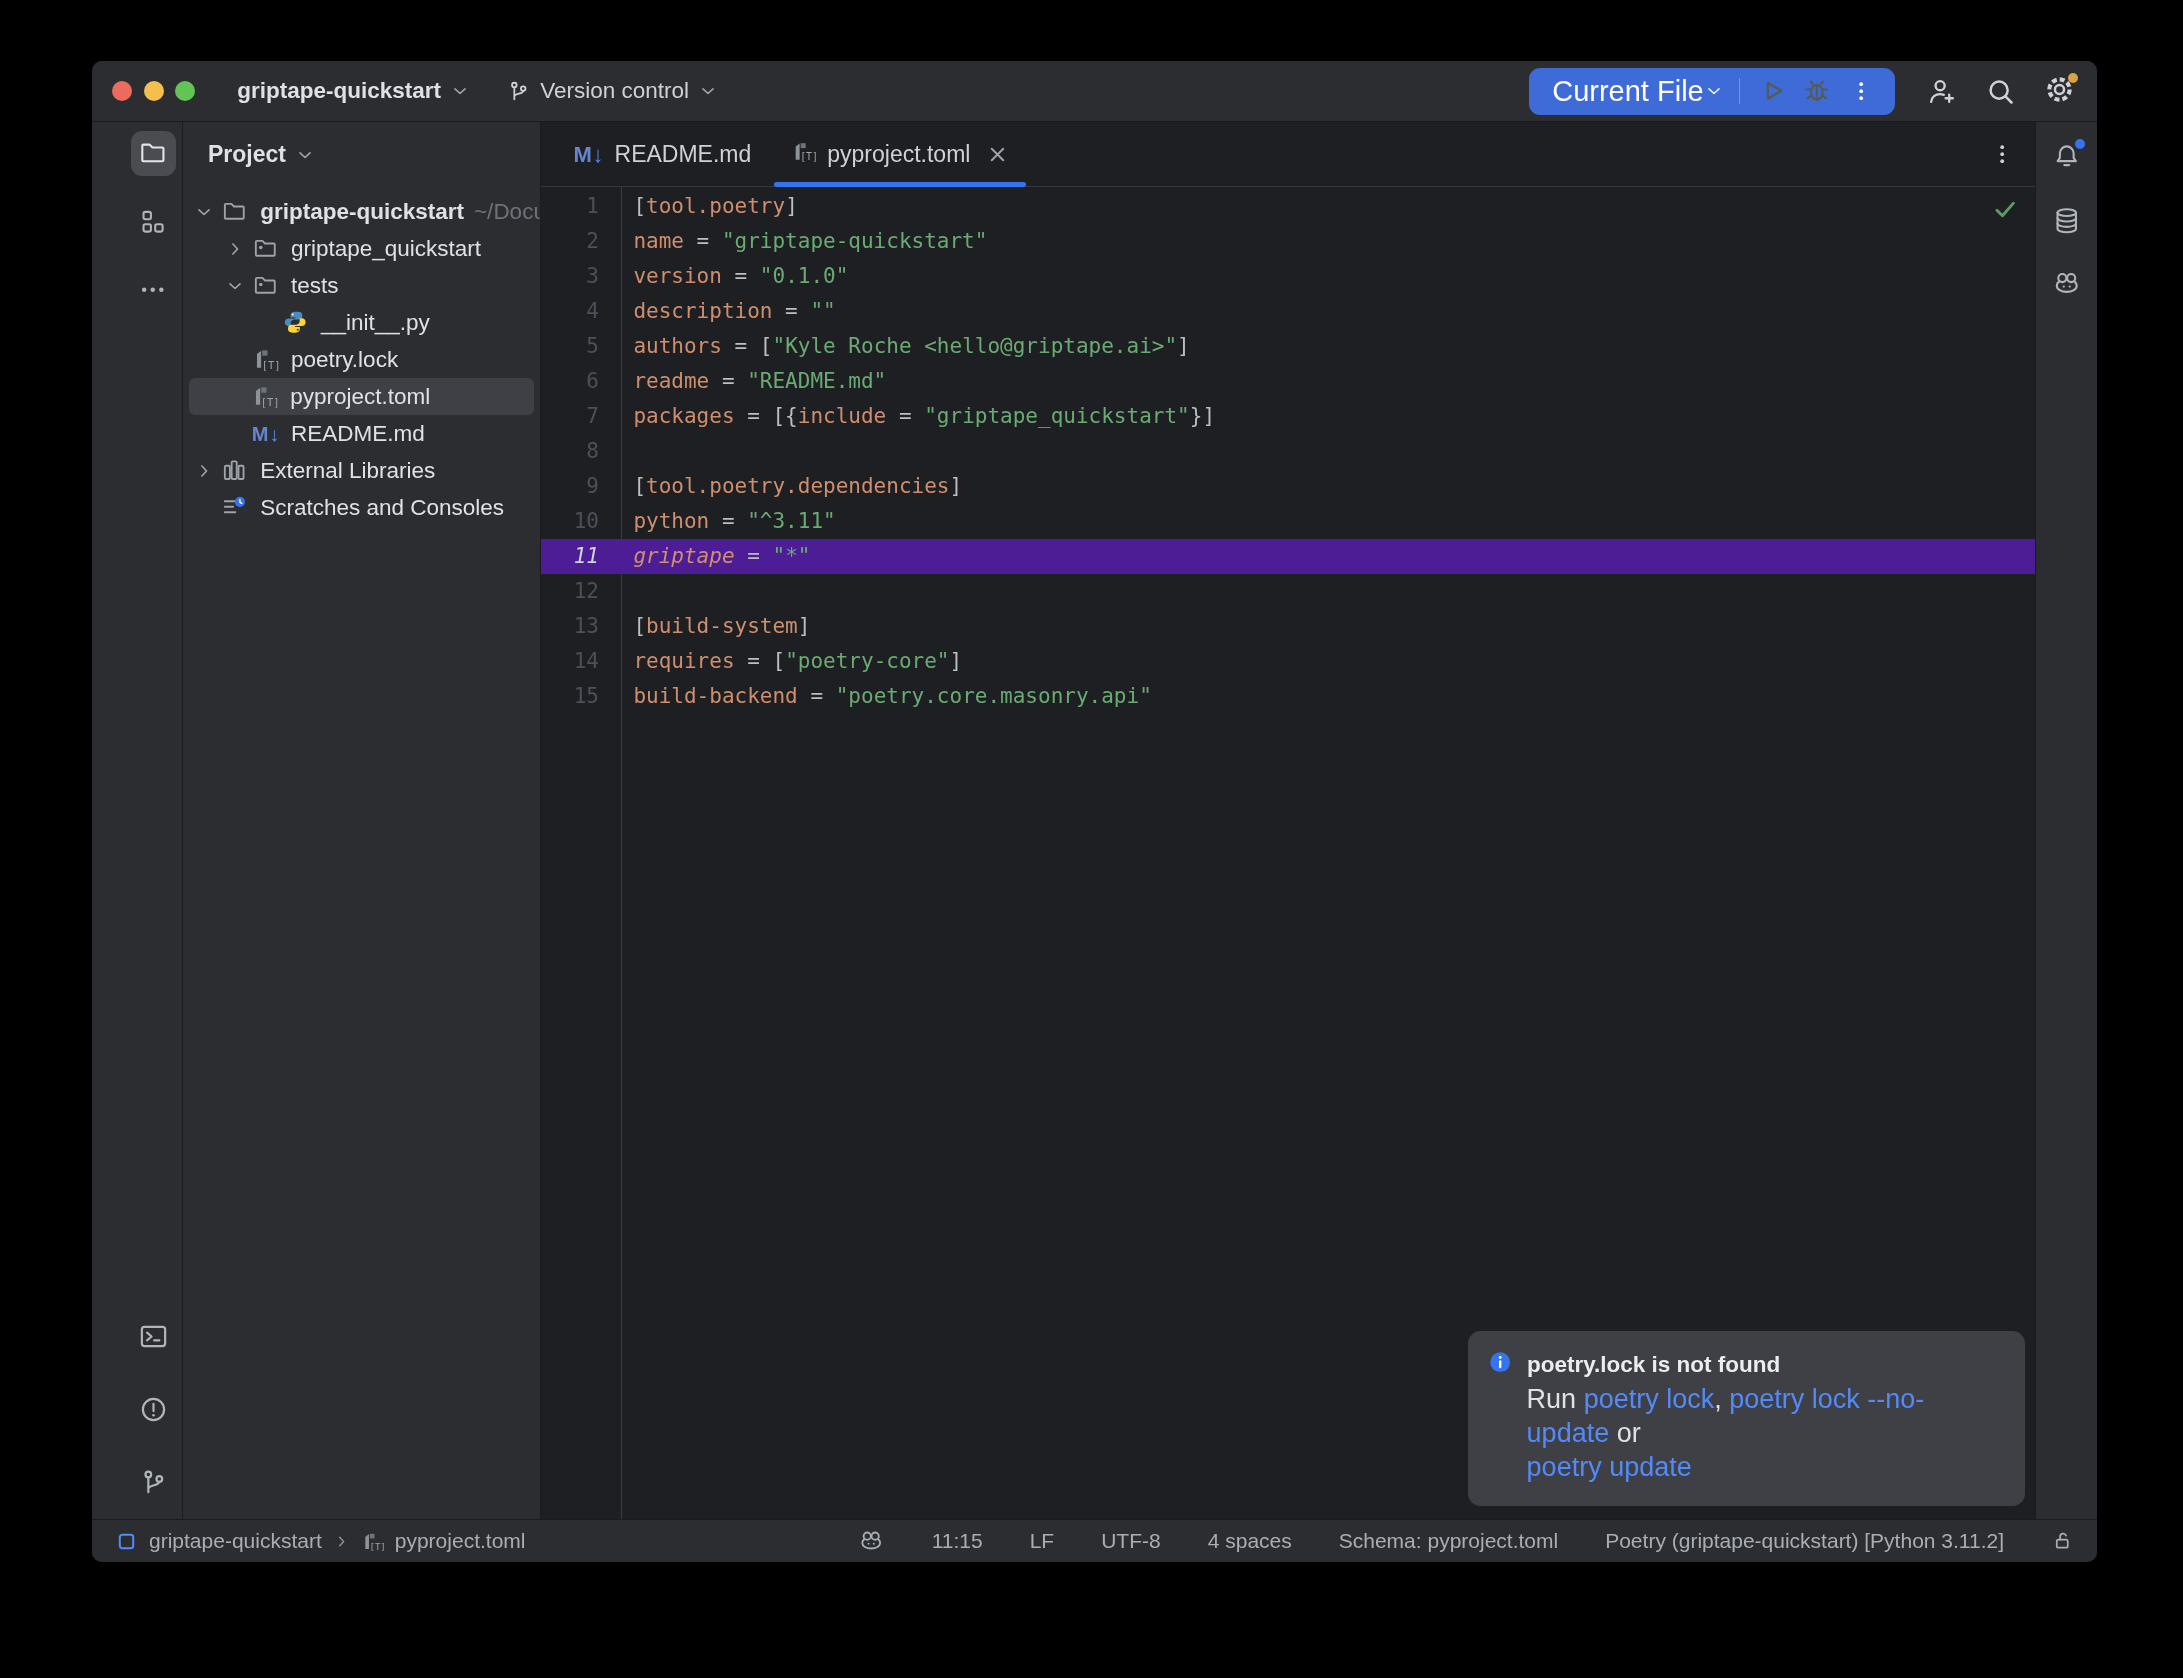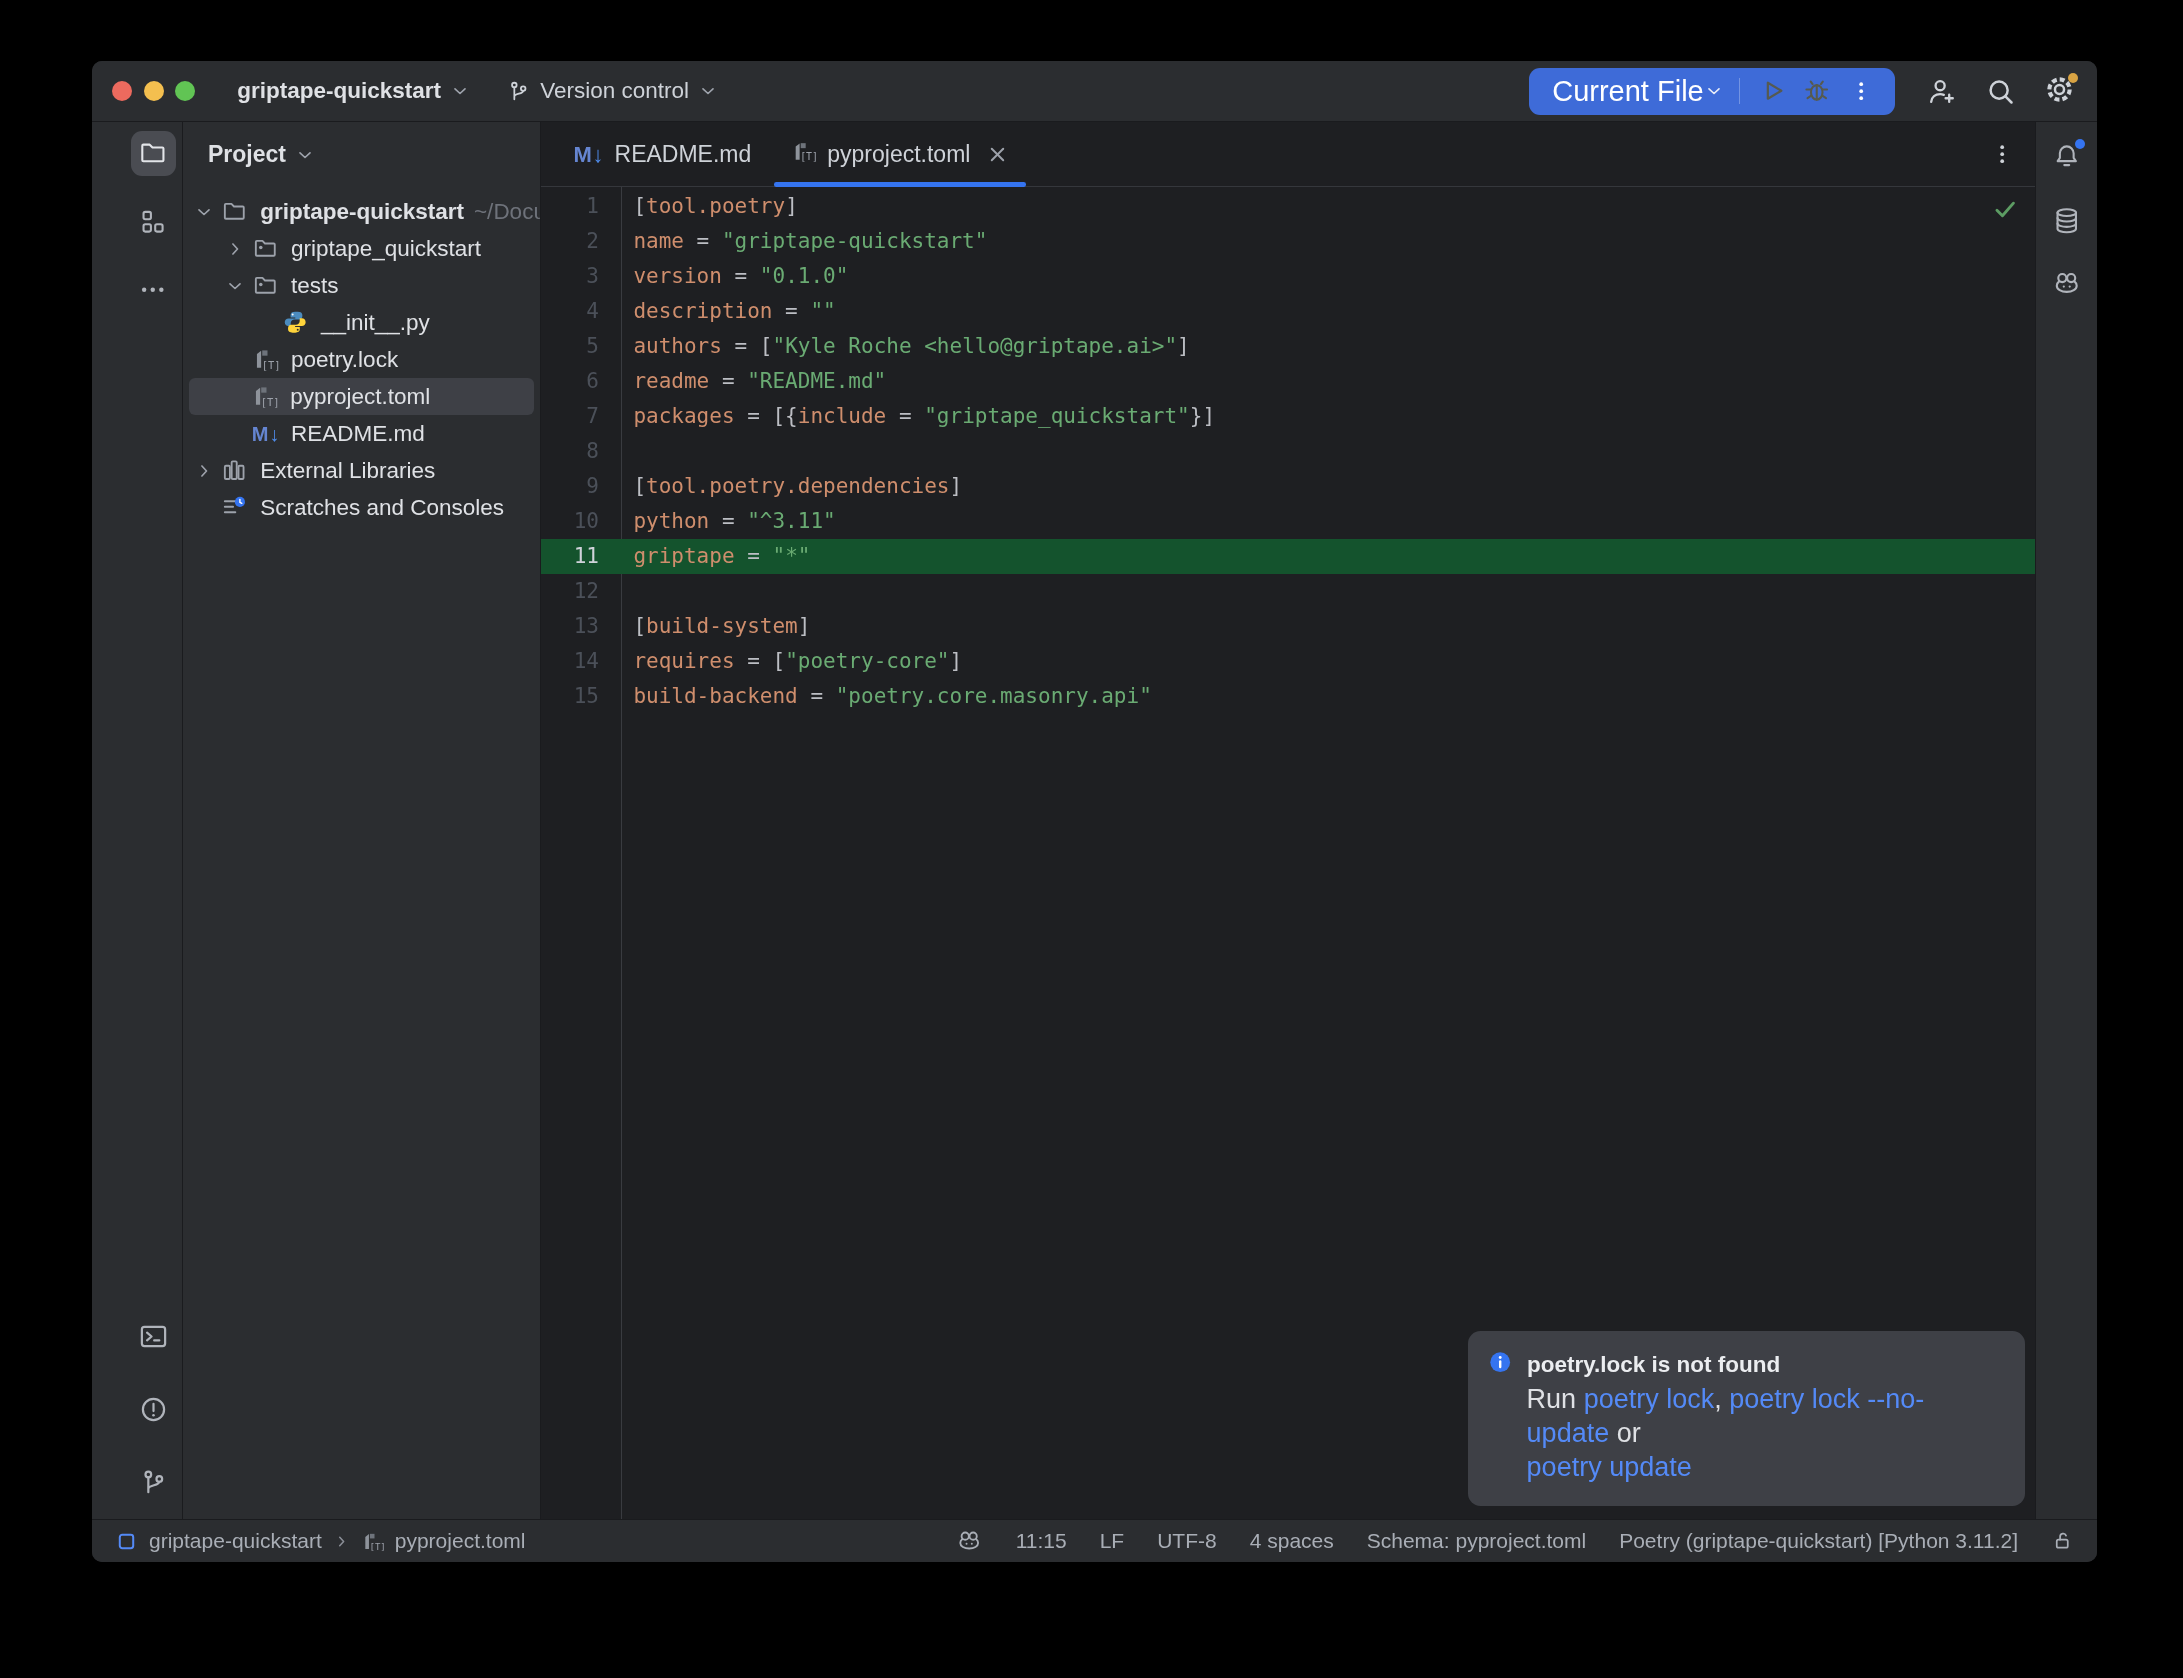--- a/index.html
+++ b/index.html
@@ -66,41 +66,41 @@
   .tab svg{width:25px;height:25px;}
   .tab .md-ic{font-size:22px;}
   .tab.active::after{content:"";position:absolute;left:3.1px;right:3.1px;bottom:-0.8px;height:4.7px;
                      background:#3574F0;border-radius:2.3px;}
   .tab-close{display:flex;align-items:center;color:#9DA2AB;margin-left:3.1px;}
   .tabbar-kebab{margin-left:auto;align-self:center;margin-right:20px;color:#CED2D8;display:flex;}
   .editor{flex:1;position:relative;padding-top:2.3px;box-sizing:border-box;
           font-family:"DejaVu Sans Mono","Liberation Mono",monospace;overflow:hidden;}
   .gutter-sep{position:absolute;left:80px;top:0;bottom:0;width:0.8px;background:#393B40;}
   .code-line{display:flex;height:35px;line-height:35px;font-size:21px;position:relative;}
-  .code-line.current{background:#14532d;}
+  .code-line.current{background:#4c1d95;font-style:italic;}
   .ln{width:80px;flex:none;text-align:right;padding-right:22px;box-sizing:border-box;color:#4B5059;}
   .code-line.current .ln{color:#D0D3DA;}
   .code-text{padding-left:12.4px;white-space:pre;}
   .tok-key{color:#CF8E6D;} .tok-str{color:#6AAB73;} .tok-punct{color:#BCBEC4;}
   .inspection-check{position:absolute;top:9.3px;right:17px;display:flex;}
   
   .notification{position:absolute;right:10px;bottom:13.2px;width:557px;box-sizing:border-box;
                 background:#3E4046;border-radius:12.4px;padding:18.6px 23px 22px 18.6px;
                 font-family:"Liberation Sans",sans-serif;}
   .notif-head{display:flex;align-items:flex-start;gap:14px;}
   .notif-title{font-size:22.5px;font-weight:700;color:#EBEDF0;line-height:31px;}
   .notif-body{margin-left:40px;font-size:27px;line-height:34px;color:#DFE1E5;margin-top:1.6px;}
   .link{color:#548AF7;}
   
   .statusbar{height:43px;flex:none;display:flex;align-items:center;box-sizing:border-box;
              border-top:0.8px solid #1A1B1E;background:#2B2D30;padding:0 23px;
              font-size:21px;color:#A9AEB6;}
   .sb-left{display:flex;align-items:center;gap:11px;white-space:nowrap;}
   .sb-sep{color:#8A8E96;display:flex;}
-  .sb-right{margin-left:auto;display:flex;align-items:center;gap:33px;white-space:nowrap;}
+  .sb-right{margin-left:auto;display:flex;align-items:center;gap:47px;white-space:nowrap;}
   .sb-ic{display:flex;align-items:center;}
   .sb-ic svg{width:23px;height:23px;}
   .sb-ai svg{width:26.4px;height:26.4px;}
 </style>
 </head>
 <body>
 
 <div class="window">
 
   <div class="titlebar">

